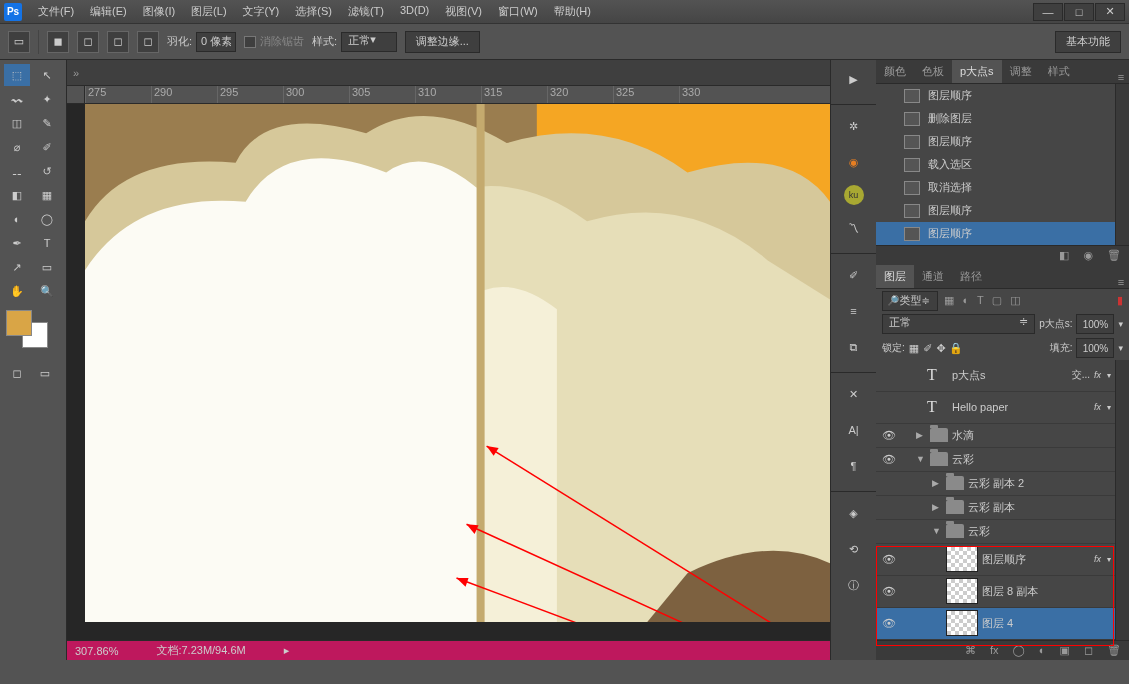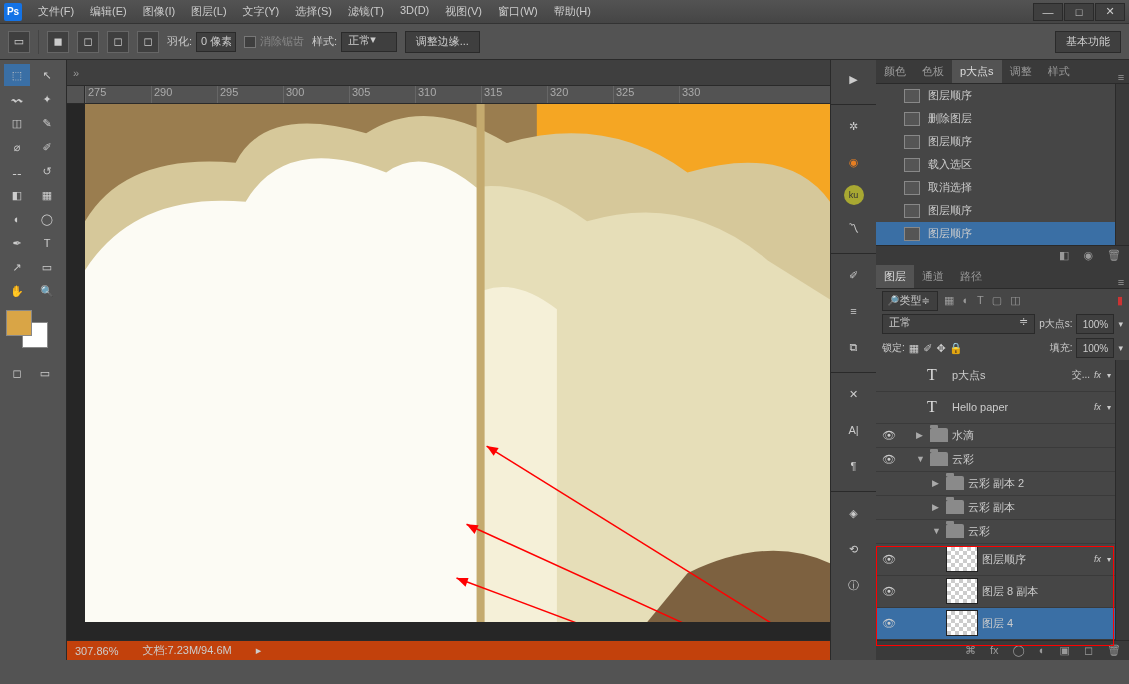--- a/index.html
+++ b/index.html
@@ -32,21 +32,21 @@
 .doc-tab { padding: 4px 24px 4px 10px; background: #262626; color: #ccc; position: relative; }
 .tab-close { position: absolute; right: 6px; top: 4px; color: #999; }
 .canvas-wrap { flex: 1; position: relative; overflow: hidden; }
 .ruler-h { position: absolute; top: 0; left: 18px; right: 0; height: 18px; background: #535353; border-bottom: 1px solid #2a2a2a; display: flex; font-size: 9px; color: #aaa; }
 .ruler-h div { width: 66px; border-left: 1px solid #666; padding-left: 2px; }
 .ruler-v { position: absolute; top: 18px; left: 0; width: 18px; bottom: 18px; background: #535353; border-right: 1px solid #2a2a2a; font-size: 9px; color: #aaa; }
 .ruler-v div { height: 66px; border-top: 1px solid #666; padding-top: 2px; writing-mode: horizontal-tb; line-height: 1; text-align: center; }
 .ruler-corner { position: absolute; top: 0; left: 0; width: 18px; height: 18px; background: #535353; border-right: 1px solid #2a2a2a; border-bottom: 1px solid #2a2a2a; }
 .canvas { position: absolute; top: 18px; left: 18px; right: 0; bottom: 18px; background: #262626; overflow: hidden; }
 .artwork { width: 100%; height: 100%; }
-.statusbar { height: 20px; background: #c2410c; display: flex; align-items: center; padding: 0 8px; gap: 24px; border-top: 1px solid #2a2a2a; color: #ccc; }
+.statusbar { height: 20px; background: #be185d; display: flex; align-items: center; padding: 0 8px; gap: 38px; border-top: 1px solid #2a2a2a; color: #ccc; }
 .right-column { width: 46px; background: #464646; border-left: 1px solid #2a2a2a; padding: 6px 0; display: flex; flex-direction: column; align-items: center; gap: 12px; }
 .icon-btn { width: 28px; height: 26px; display: flex; align-items: center; justify-content: center; color: #ccc; border-radius: 2px; }
 .right-group { border-top: 1px solid #2a2a2a; width: 100%; padding-top: 8px; display: flex; flex-direction: column; align-items: center; gap: 10px; }
 .panels { width: 253px; background: #464646; display: flex; flex-direction: column; }
 .panel-tabs { display: flex; background: #3a3a3a; height: 24px; align-items: flex-end; border-bottom: 1px solid #2a2a2a; }
 .panel-tab { padding: 4px 8px; background: #3a3a3a; color: #999; font-size: 11px; }
 .panel-tab.active { background: #535353; color: #ddd; }
 .panel-menu { margin-left: auto; width: 16px; text-align: center; color: #999; }
 .history-list { background: #464646; }
 .history-item { display: flex; align-items: center; height: 23px; padding: 0 6px; gap: 8px; }

